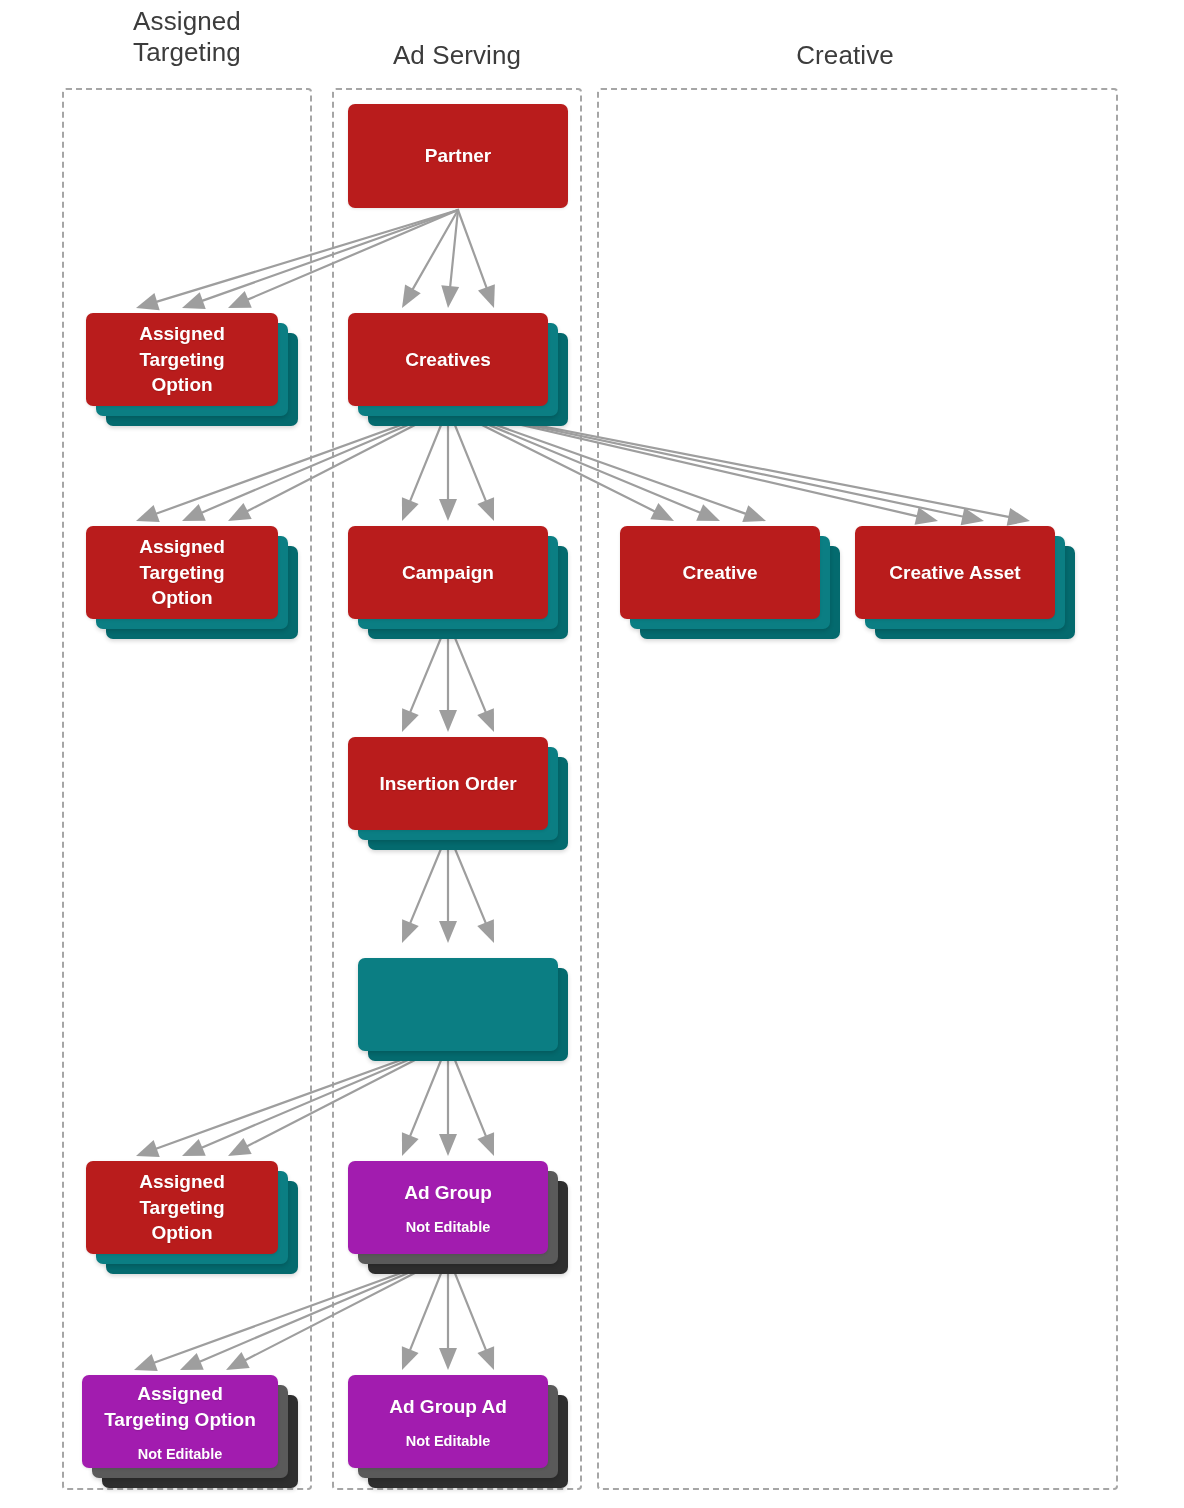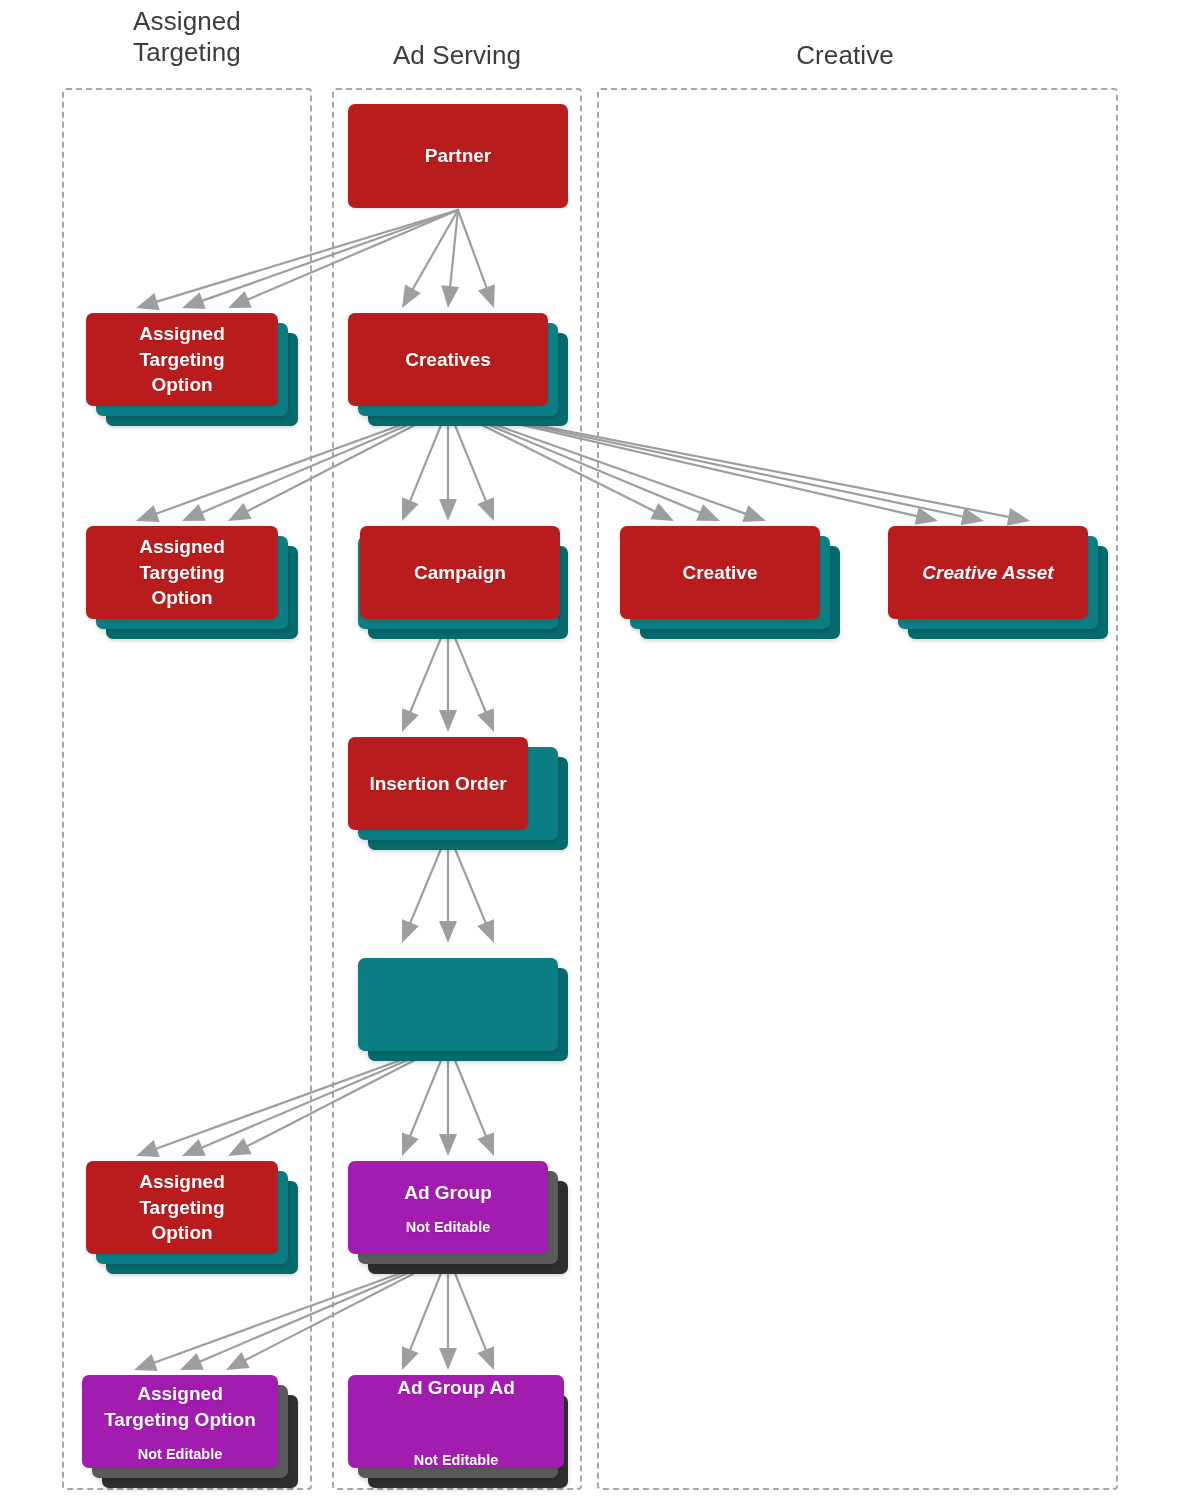--- a/index.html
+++ b/index.html
@@ -237,42 +237,42 @@
         <div class="layer mid" style="width: 192px; height: 93px;"></div>
         <div class="layer front" style="width: 192px; height: 93px;">
           <div class="node-title">Assigned
 Targeting
 Option</div>
         </div>
       </div>
       <div class="node teal" style="left: 348px; top: 526px; width: 220px; height: 113px;">
         <div class="layer back" style="width: 200px; height: 93px;"></div>
         <div class="layer mid" style="width: 200px; height: 93px;"></div>
-        <div class="layer front" style="width: 200px; height: 93px; margin-left: 12px;">
+        <div class="layer front" style="width: 200px; height: 93px;">
           <div class="node-title">Campaign</div>
         </div>
       </div>
       <div class="node teal" style="left: 620px; top: 526px; width: 175px; height: 113px;">
         <div class="layer back" style="width: 200px; height: 93px;"></div>
         <div class="layer mid" style="width: 200px; height: 93px;"></div>
         <div class="layer front" style="width: 200px; height: 93px;">
           <div class="node-title">Creative</div>
         </div>
       </div>
-      <div class="node teal" style="left: 888px; top: 526px; width: 220px; height: 79px; font-style: italic;">
+      <div class="node teal" style="left: 855px; top: 526px; width: 220px; height: 79px;">
         <div class="layer back" style="width: 200px; height: 93px;"></div>
         <div class="layer mid" style="width: 200px; height: 93px;"></div>
         <div class="layer front" style="width: 200px; height: 93px;">
           <div class="node-title">Creative Asset</div>
         </div>
       </div>
       <div class="node teal" style="left: 348px; top: 737px; width: 220px; height: 113px;">
         <div class="layer back" style="width: 200px; height: 93px;"></div>
         <div class="layer mid" style="width: 200px; height: 93px;"></div>
-        <div class="layer front" style="width: 180px; height: 93px;">
+        <div class="layer front" style="width: 200px; height: 93px;">
           <div class="node-title">Insertion Order</div>
         </div>
       </div>
       <div class="node teal" style="left: 348px; top: 948px; width: 220px; height: 113px;">
         <div class="layer back" style="width: 200px; height: 93px;"></div>
         <div class="layer mid" style="width: 200px; height: 93px;"></div>
       </div>
       <div class="node teal" style="left: 86px; top: 1161px; width: 212px; height: 113px;">
         <div class="layer back" style="width: 192px; height: 93px;"></div>
         <div class="layer mid" style="width: 192px; height: 93px;"></div>
@@ -295,20 +295,20 @@
         <div class="layer mid" style="width: 196px; height: 93px;"></div>
         <div class="layer front" style="width: 196px; height: 93px;">
           <div class="node-title">Assigned
 Targeting Option</div>
           <div class="node-sub">Not Editable</div>
         </div>
       </div>
       <div class="node gray" style="left: 348px; top: 1375px; width: 220px; height: 113px;">
         <div class="layer back" style="width: 200px; height: 93px;"></div>
         <div class="layer mid" style="width: 200px; height: 93px;"></div>
-        <div class="layer front" style="width: 216px; height: 93px; justify-content: space-between;">
+        <div class="layer front" style="width: 200px; height: 93px;">
           <div class="node-title">Ad Group Ad</div>
           <div class="node-sub">Not Editable</div>
         </div>
       </div>
     </div>
 
 </div>
 
 </body></html>

